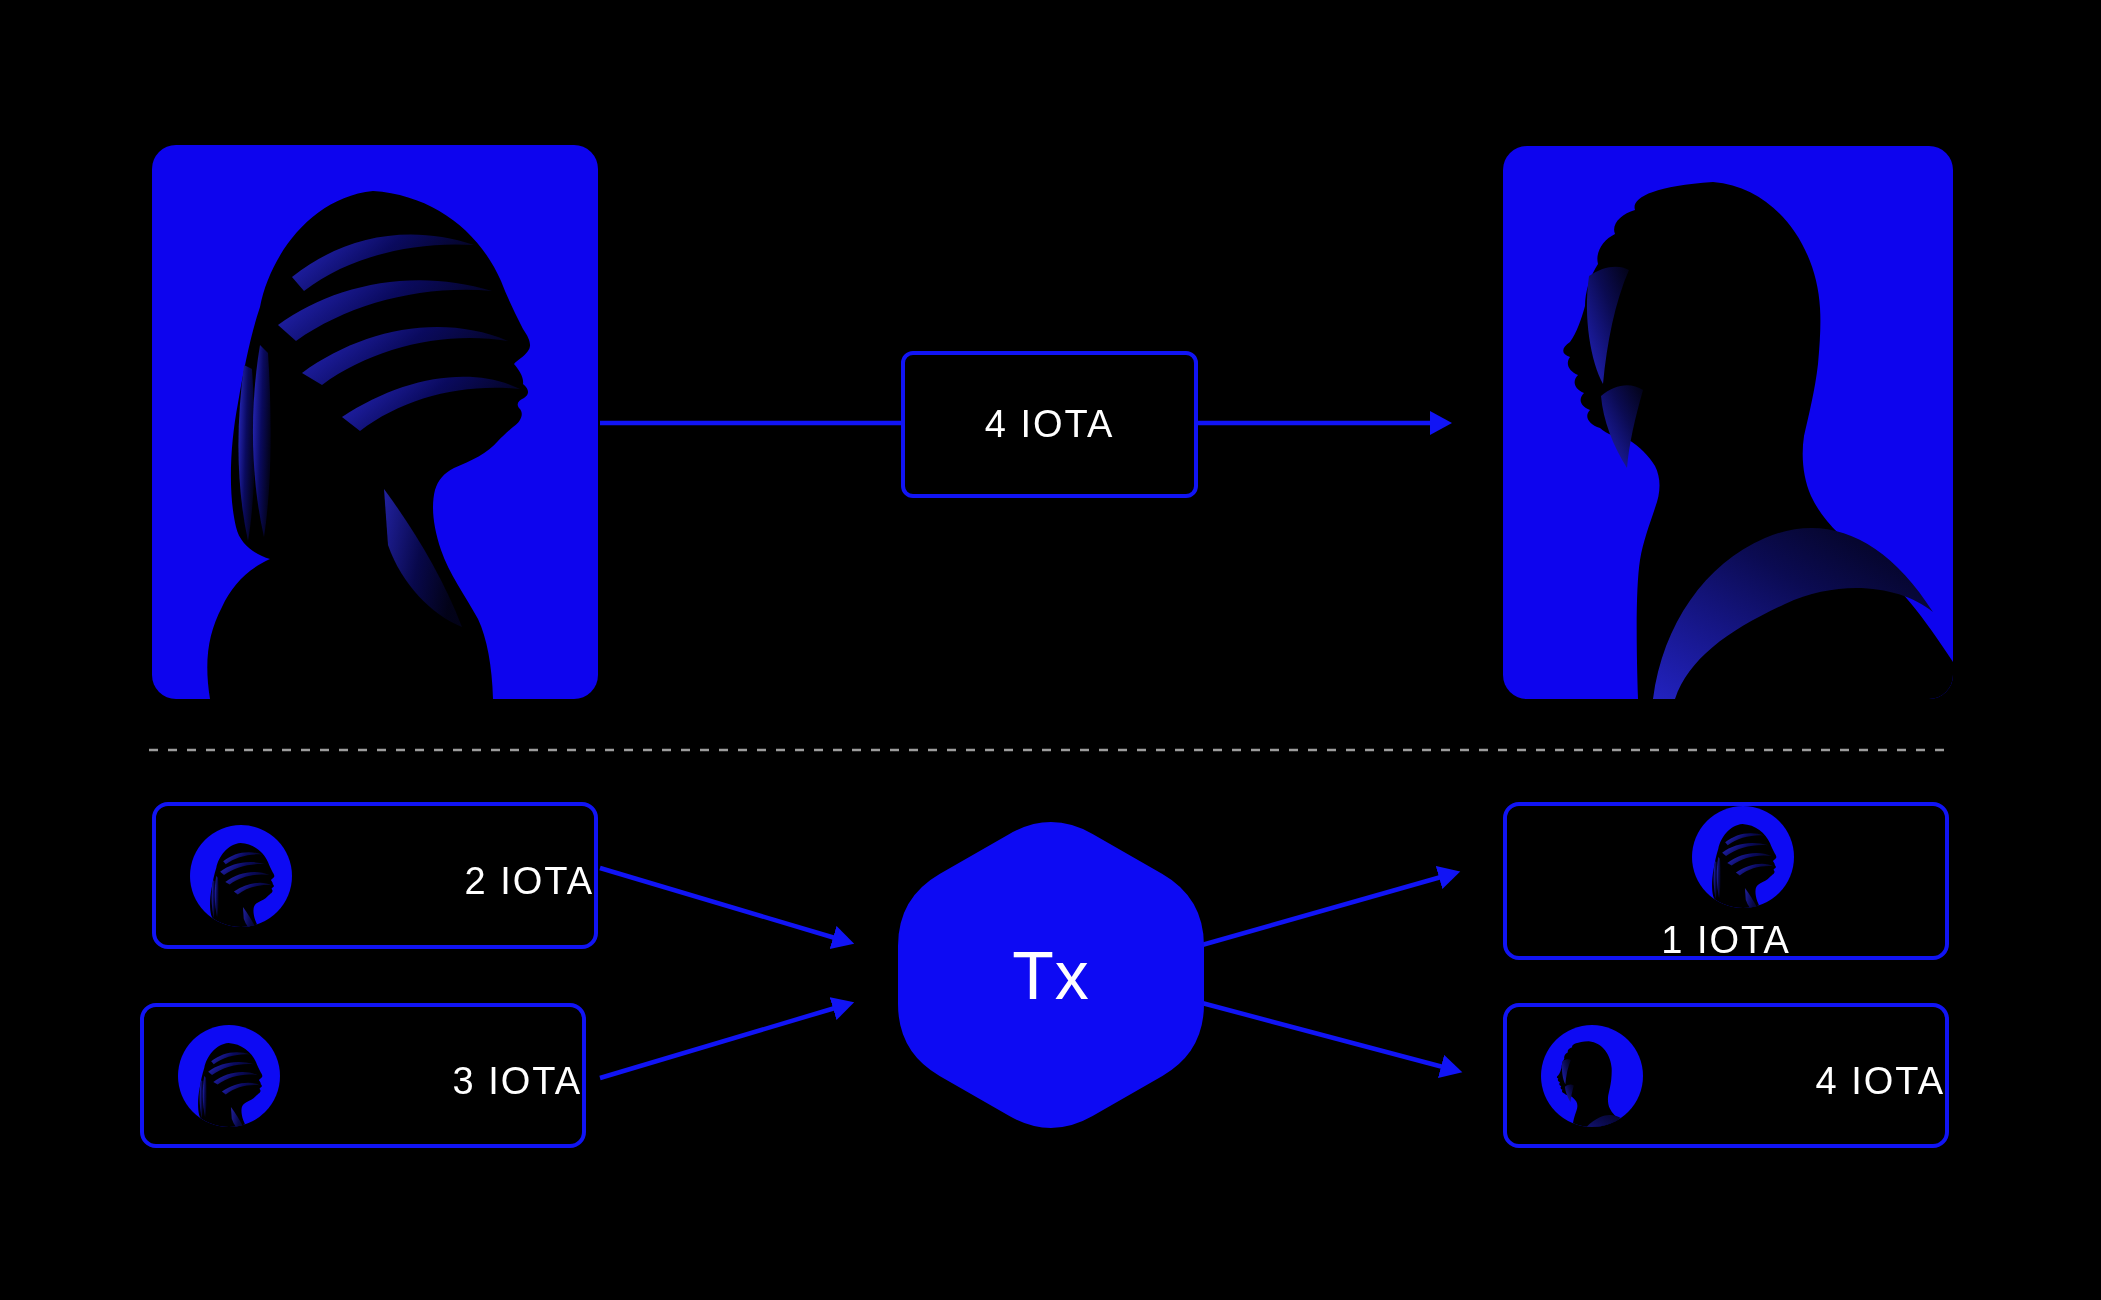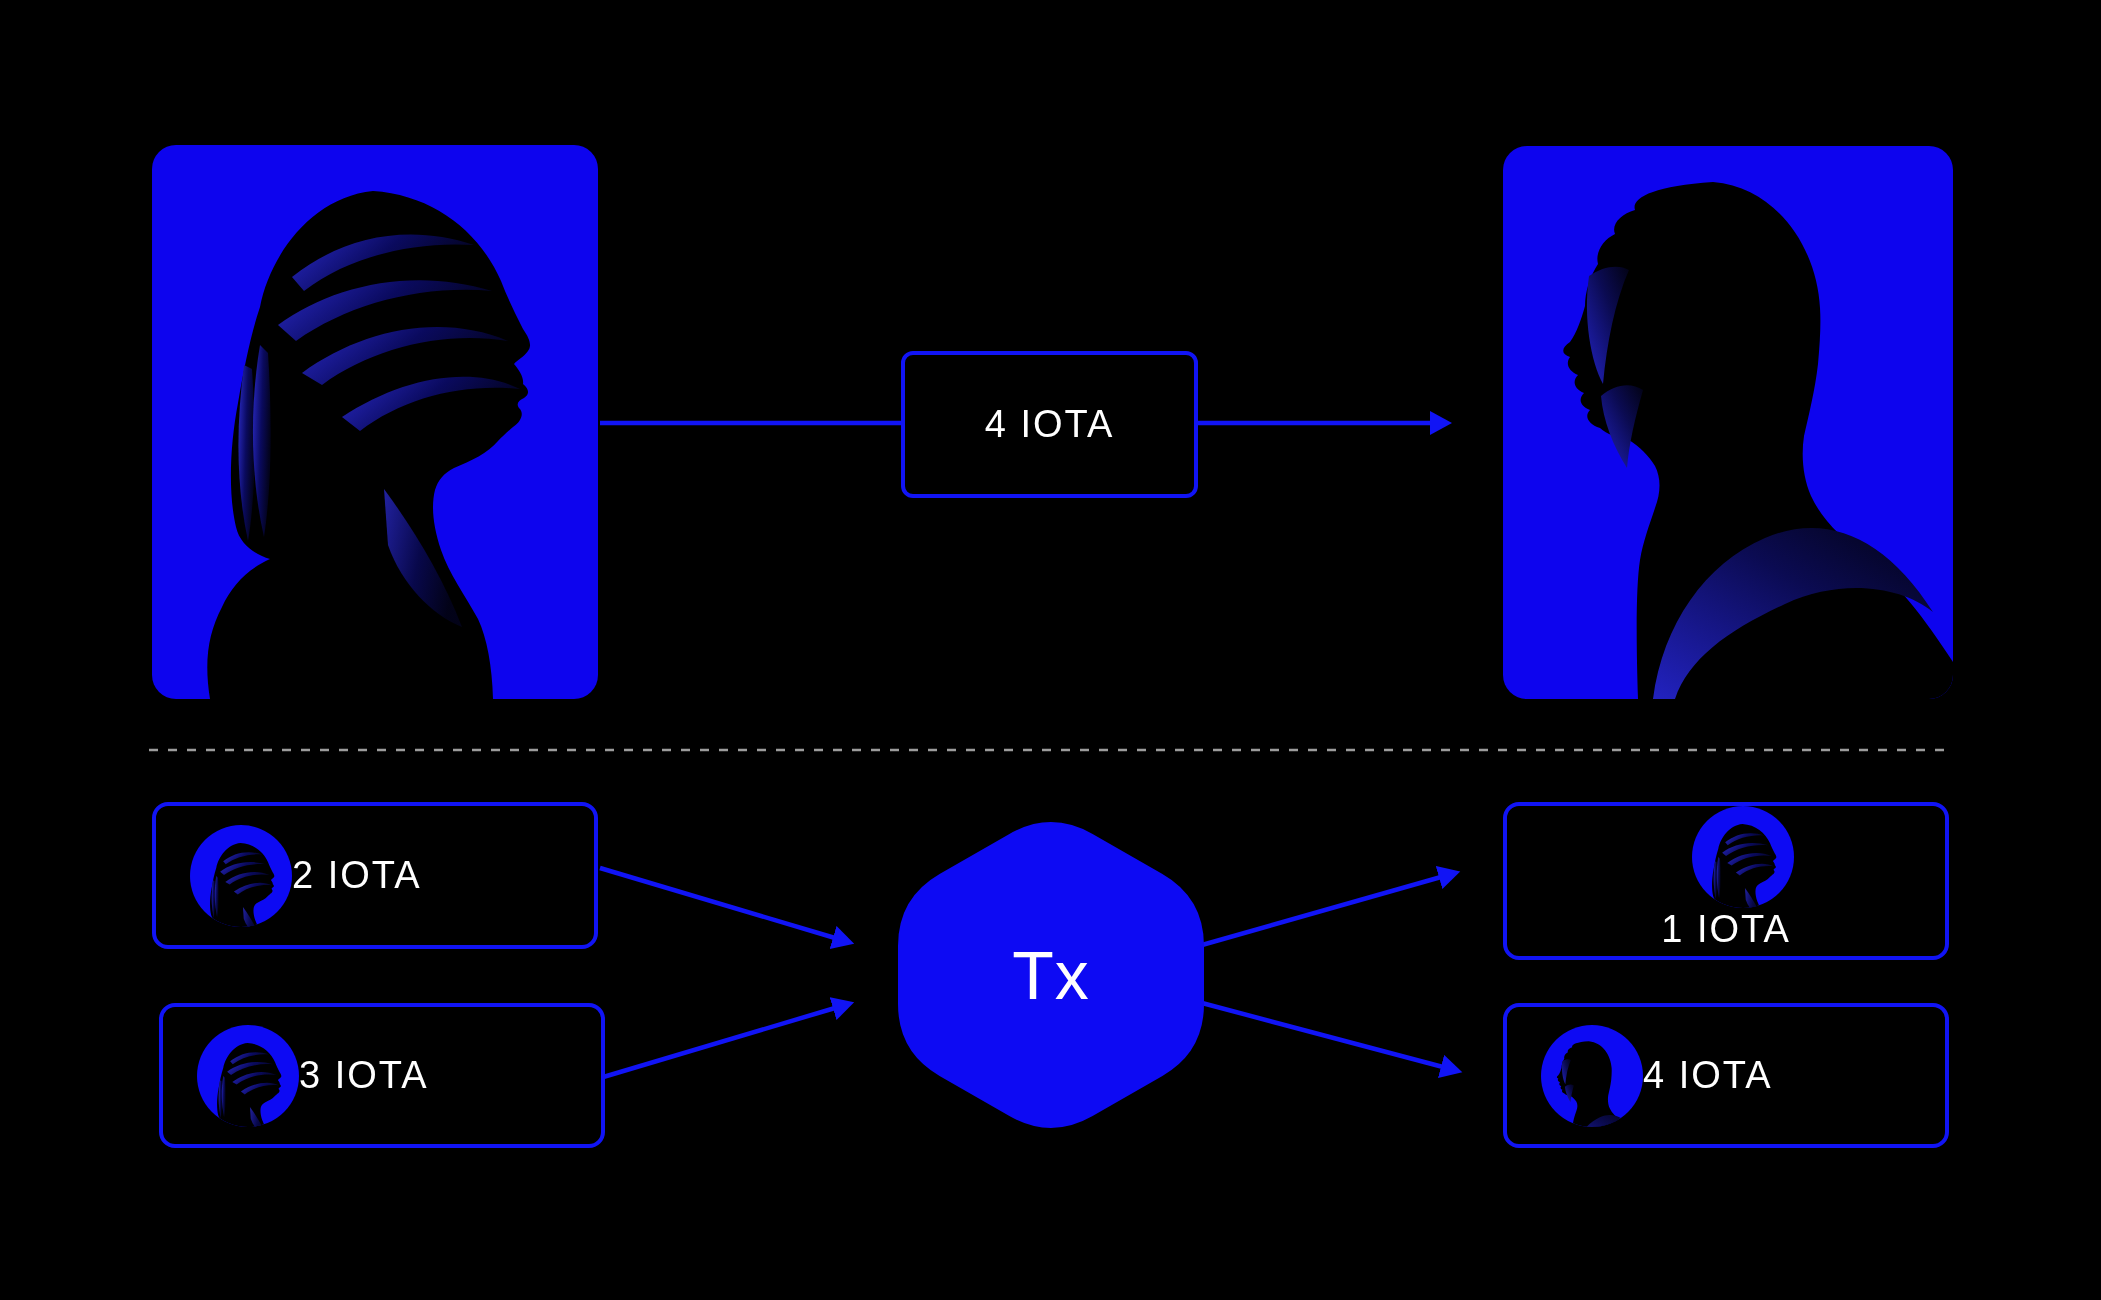--- a/index.html
+++ b/index.html
@@ -31,27 +31,27 @@
   
   .overlay{position:absolute;left:0;top:0;width:2101px;height:1300px;pointer-events:none;}
   .arrow-line{stroke:var(--accent-blue);stroke-width:4.5;fill:none;}
   .divider-line{stroke:var(--divider-gray);stroke-width:2.6;stroke-dasharray:9 10;fill:none;}
   .hex{fill:var(--node-blue);}
 
   
   .value-box{position:absolute;width:446px;background:#000;border:4px solid var(--accent-blue);
     border-radius:16px;display:flex;align-items:center;}
   .value-box.in1{left:152px;top:802px;height:147px;}
-  .value-box.in2{left:159px;top:1003px;height:145px;}
+  .value-box.in2{left:140px;top:1003px;height:145px;}
   .value-box.out1{left:1503px;top:802px;height:158px;flex-direction:column;}
   .value-box.out2{left:1503px;top:1003px;height:145px;}
   .avatar{position:relative;flex:0 0 auto;width:102px;height:102px;margin-left:34px;border-radius:50%;
     background:var(--avatar-bg);overflow:hidden;}
   .avatar svg{position:absolute;left:3px;top:8px;width:96px;height:119px;}
-  .value-box .label-wrap{flex:1;display:flex;justify-content:flex-start;}
+  .value-box .label-wrap{flex:1;display:flex;justify-content:flex-end;margin-top:11px;}
 
   .tx-label{position:absolute;left:951px;top:935px;width:200px;height:80px;
     display:flex;align-items:center;justify-content:center;
     color:var(--text-white);font-size:68px;letter-spacing:1px;}
 </style>
 </head>
 <body>
 
 <svg width="0" height="0" style="position:absolute" aria-hidden="true">
   <defs>

